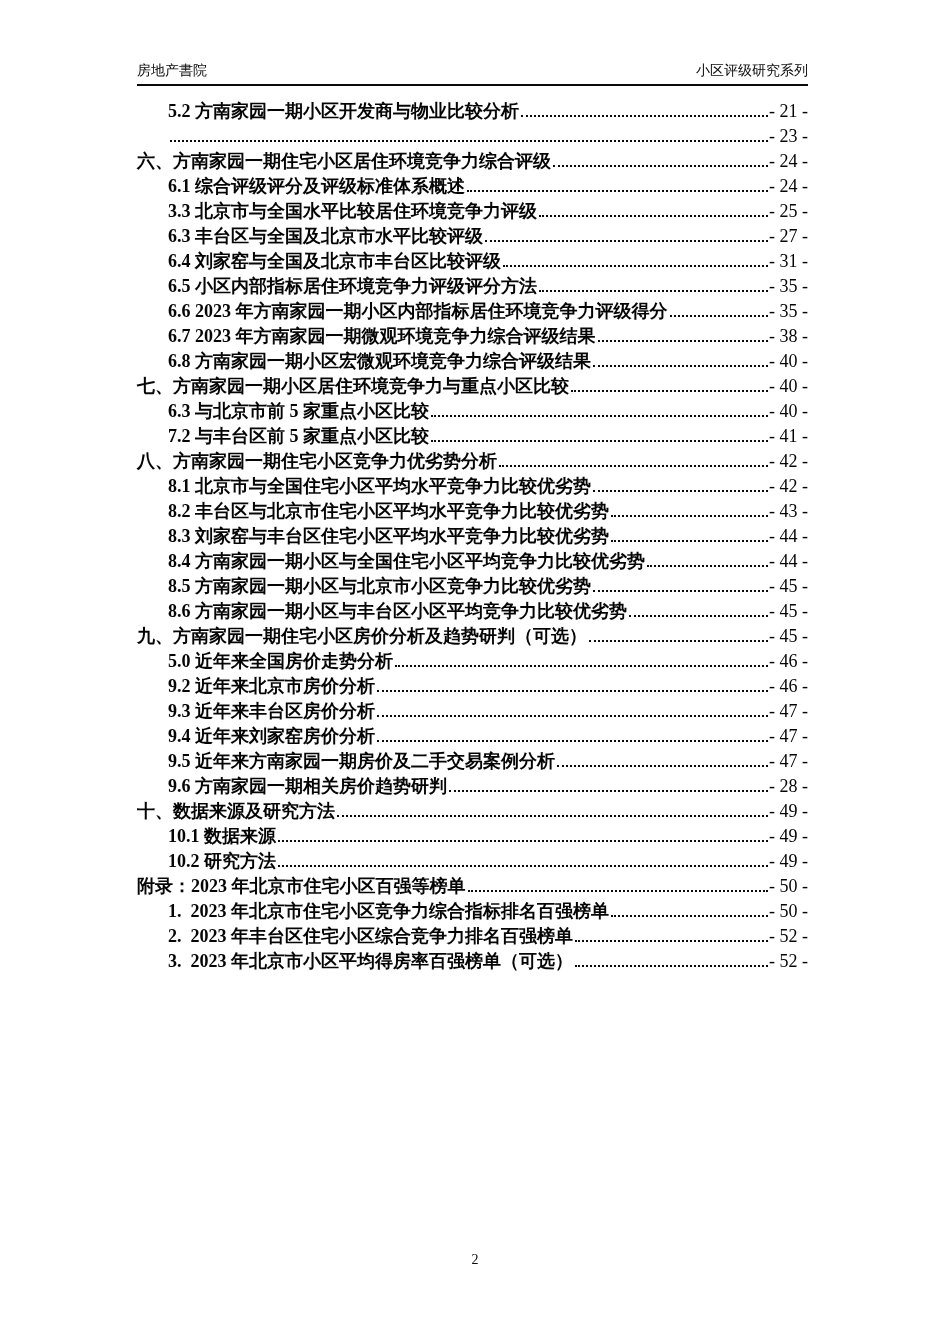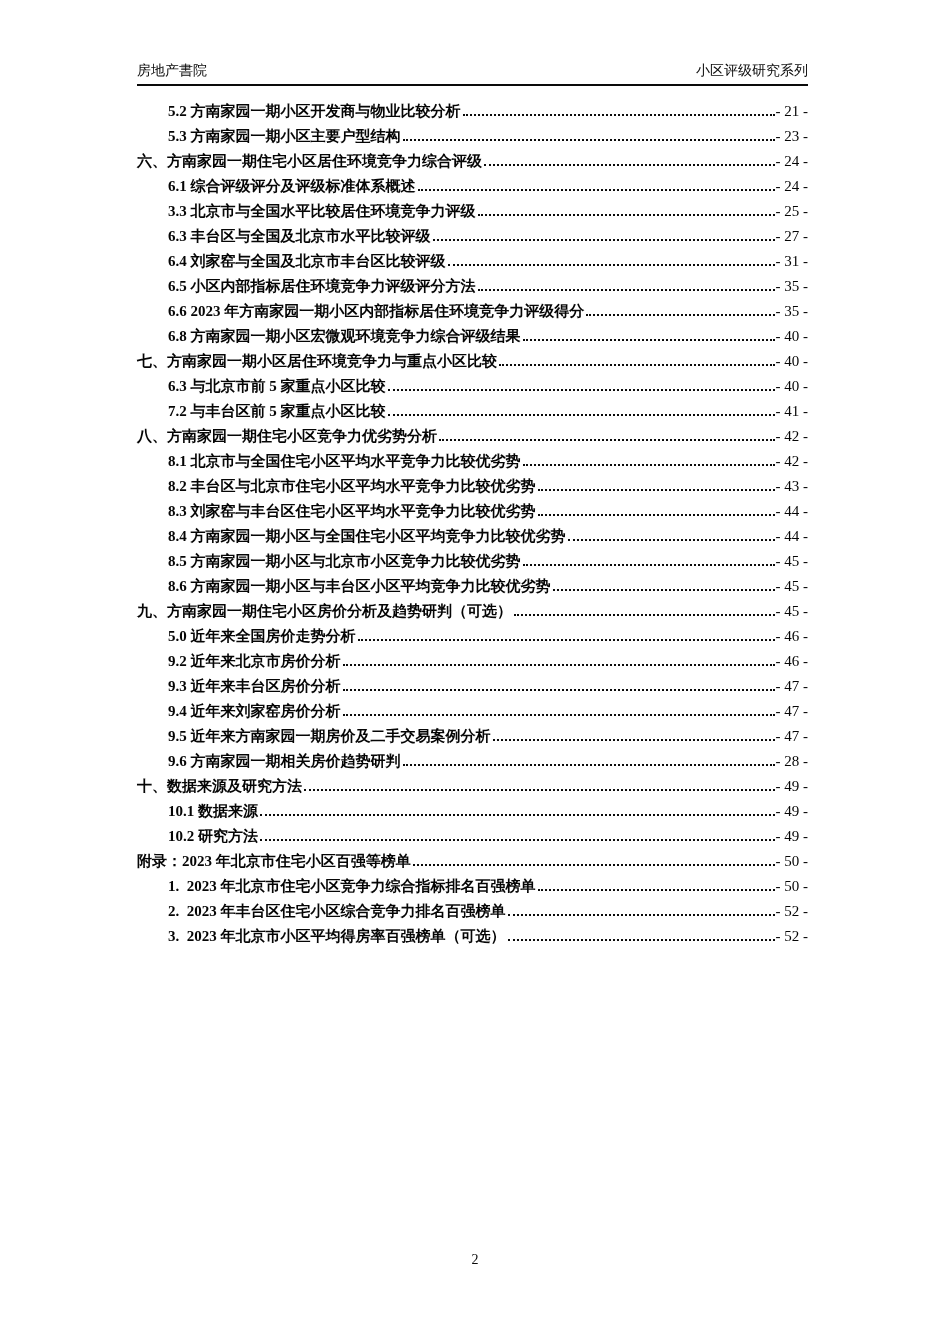--- a/index.html
+++ b/index.html
@@ -42,21 +42,21 @@
     color: #0a0a0a;
   }
   .toc {
     margin-top: 13px;
   }
   .toc-row {
     display: flex;
     align-items: baseline;
     height: 25px;
     line-height: 25px;
-    font-size: 15px;
+    font-size: 18px;
     font-weight: 700;
     color: #050505;
     cursor: pointer;
   }
   .toc-row.lvl2 {
     padding-left: 31px;
   }
   .toc-text {
     white-space: pre;
     flex: 0 0 auto;
@@ -93,21 +93,20 @@
       <span>小区评级研究系列</span>
     </div>
 
     <div class="toc" id="toc">
         <div class="toc-row lvl2">
     <span class="toc-text">5.2 方南家园一期小区开发商与物业比较分析</span>
     <span class="toc-leader"></span>
     <span class="toc-page">- 21 -</span>
   </div>
         <div class="toc-row lvl2">
-    <span class="toc-text">5.3 方南家园一期小区主要户型结构</span>
     <span class="toc-leader"></span>
     <span class="toc-page">- 23 -</span>
   </div>
         <div class="toc-row lvl1">
     <span class="toc-text">六、方南家园一期住宅小区居住环境竞争力综合评级</span>
     <span class="toc-leader"></span>
     <span class="toc-page">- 24 -</span>
   </div>
         <div class="toc-row lvl2">
     <span class="toc-text">6.1 综合评级评分及评级标准体系概述</span>
@@ -131,20 +130,25 @@
   </div>
         <div class="toc-row lvl2">
     <span class="toc-text">6.5 小区内部指标居住环境竞争力评级评分方法</span>
     <span class="toc-leader"></span>
     <span class="toc-page">- 35 -</span>
   </div>
         <div class="toc-row lvl2">
     <span class="toc-text">6.6 2023 年方南家园一期小区内部指标居住环境竞争力评级得分</span>
     <span class="toc-leader"></span>
     <span class="toc-page">- 35 -</span>
+  </div>
+        <div class="toc-row lvl2">
+    <span class="toc-text">6.7 2023 年方南家园一期微观环境竞争力综合评级结果</span>
+    <span class="toc-leader"></span>
+    <span class="toc-page">- 38 -</span>
   </div>
         <div class="toc-row lvl2">
     <span class="toc-text">6.8 方南家园一期小区宏微观环境竞争力综合评级结果</span>
     <span class="toc-leader"></span>
     <span class="toc-page">- 40 -</span>
   </div>
         <div class="toc-row lvl1">
     <span class="toc-text">七、方南家园一期小区居住环境竞争力与重点小区比较</span>
     <span class="toc-leader"></span>
     <span class="toc-page">- 40 -</span>

